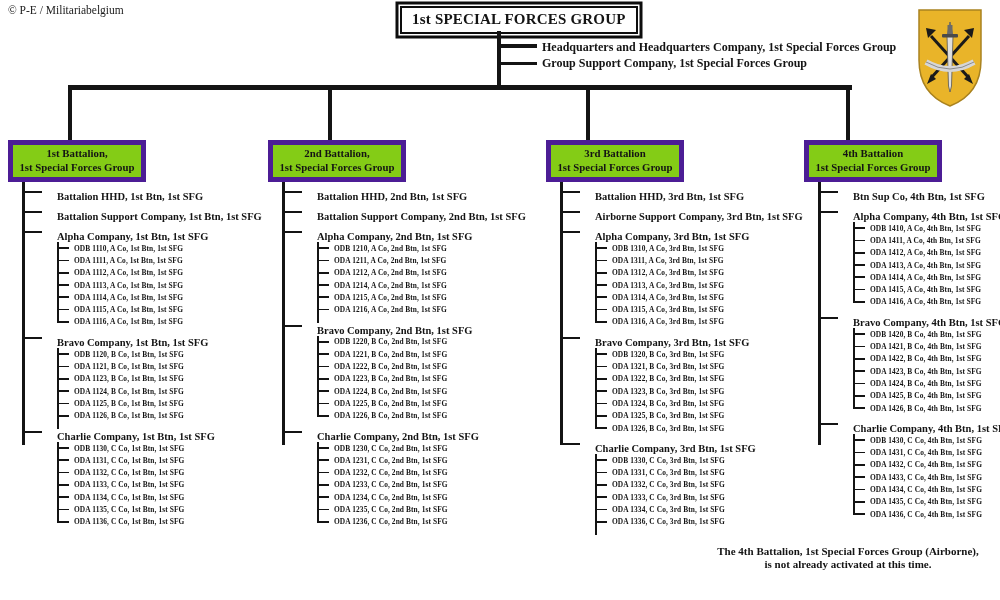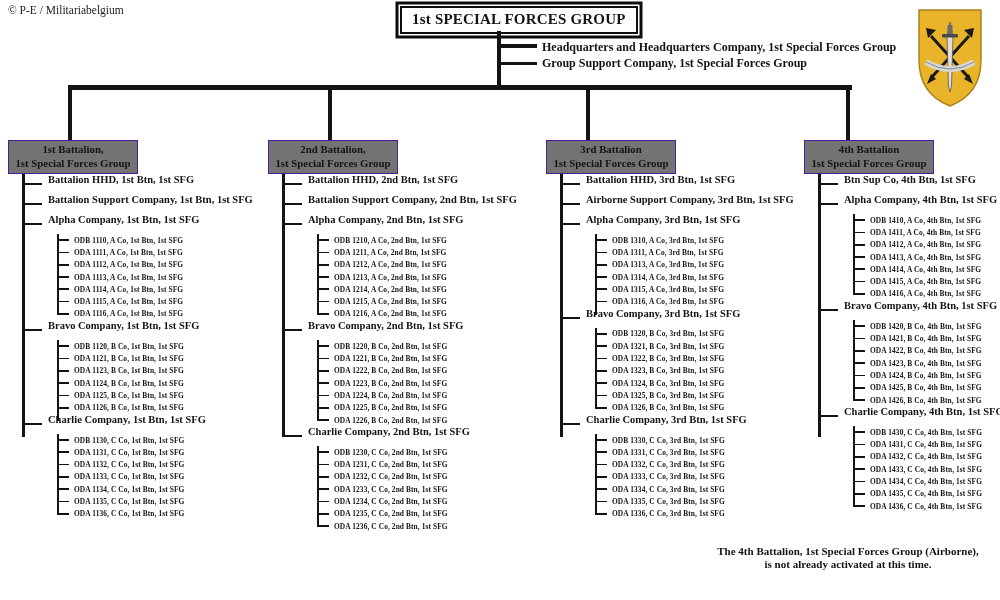--- a/index.html
+++ b/index.html
@@ -10,27 +10,27 @@
 
   .root-box{position:absolute;left:400px;top:6px;padding:3px 10px 4px;background:#fff;
             border:2px solid #0d0d0d;box-shadow:0 0 0 1.5px #ffffff,0 0 0 4.5px #0d0d0d;
             font-size:15px;font-weight:700;white-space:nowrap;letter-spacing:.2px;}
 
   .line{position:absolute;background:#141414;}
 
   .attached-label{position:absolute;font-size:12px;font-weight:600;white-space:nowrap;}
 
   .bn-col{position:absolute;top:140px;}
-  .bn-box{width:128px;border:1px solid #4c1d95;background:#737373;text-align:center;padding:2px 0 3px;}
+  .bn-box{width:128px;border:5px solid #4c1d95;background:#84cc16;text-align:center;padding:2px 0 3px;}
   .bn-box .l1,.bn-box .l2{font-size:10.8px;font-weight:700;line-height:13.5px;white-space:nowrap;}
 
   .bn-units{position:relative;margin-left:14px;}
   .bn-units::before{content:'';position:absolute;left:0;top:0;width:2.5px;height:263px;background:#141414;}
 
-  .unit-row{position:relative;height:20px;display:flex;align-items:flex-start;padding-left:26px;}
+  .unit-row{position:relative;height:20px;display:flex;align-items:flex-end;padding-left:35px;}
   .unit-row::after{content:'';position:absolute;left:2px;top:8.8px;width:18px;height:2.4px;background:#141414;}
   .unit-row span{font-size:10.5px;font-weight:700;white-space:nowrap;}
 
   .team-block{position:relative;margin-left:35px;}
   .team-block::before{content:'';position:absolute;left:0;top:0;width:1.8px;height:80.5px;background:#141414;}
   .team-row{position:relative;height:12.3px;display:flex;align-items:center;padding-left:17px;}
   .team-row::after{content:'';position:absolute;left:0;top:5.3px;width:12px;height:1.7px;background:#141414;}
   .team-row span{font-size:7.4px;font-weight:600;white-space:nowrap;letter-spacing:.1px;}
 
   .badge{position:absolute;right:14px;top:6px;width:72px;height:108px;}
@@ -192,23 +192,20 @@
           <div class="team-row">
             <span>ODB 1210, A Co, 2nd Btn,  1st SFG</span>
           </div>
           <div class="team-row">
             <span>ODA 1211, A Co, 2nd Btn,  1st SFG</span>
           </div>
           <div class="team-row">
             <span>ODA 1212, A Co, 2nd Btn,  1st SFG</span>
           </div>
           <div class="team-row">
-            <span>ODA 1213, A Co, 2nd Btn,  1st SFG</span>
-          </div>
-          <div class="team-row">
             <span>ODA 1214, A Co, 2nd Btn,  1st SFG</span>
           </div>
           <div class="team-row">
             <span>ODA 1215, A Co, 2nd Btn,  1st SFG</span>
           </div>
           <div class="team-row">
             <span>ODA 1216, A Co, 2nd Btn,  1st SFG</span>
           </div>
         </div>
         <div class="unit-row">
@@ -282,20 +279,23 @@
           <span>Alpha Company, 3rd Btn,  1st SFG</span>
         </div>
         <div class="team-block">
           <div class="team-row">
             <span>ODB 1310, A Co, 3rd Btn,  1st SFG</span>
           </div>
           <div class="team-row">
             <span>ODA 1311, A Co, 3rd Btn,  1st SFG</span>
           </div>
           <div class="team-row">
+            <span>ODA 1312, A Co, 3rd Btn,  1st SFG</span>
+          </div>
+          <div class="team-row">
             <span>ODA 1313, A Co, 3rd Btn,  1st SFG</span>
           </div>
           <div class="team-row">
             <span>ODA 1314, A Co, 3rd Btn,  1st SFG</span>
           </div>
           <div class="team-row">
             <span>ODA 1315, A Co, 3rd Btn,  1st SFG</span>
           </div>
           <div class="team-row">
             <span>ODA 1316, A Co, 3rd Btn,  1st SFG</span>
@@ -338,23 +338,20 @@
             <span>ODA 1331, C Co, 3rd Btn,  1st SFG</span>
           </div>
           <div class="team-row">
             <span>ODA 1332, C Co, 3rd Btn,  1st SFG</span>
           </div>
           <div class="team-row">
             <span>ODA 1333, C Co, 3rd Btn,  1st SFG</span>
           </div>
           <div class="team-row">
             <span>ODA 1334, C Co, 3rd Btn,  1st SFG</span>
-          </div>
-          <div class="team-row">
-            <span>ODA 1335, C Co, 3rd Btn,  1st SFG</span>
           </div>
           <div class="team-row">
             <span>ODA 1336, C Co, 3rd Btn,  1st SFG</span>
           </div>
         </div>
       </div>
   </div>
 
   <div class="bn-col" style="left: 804px;">
     <div class="bn-box">

